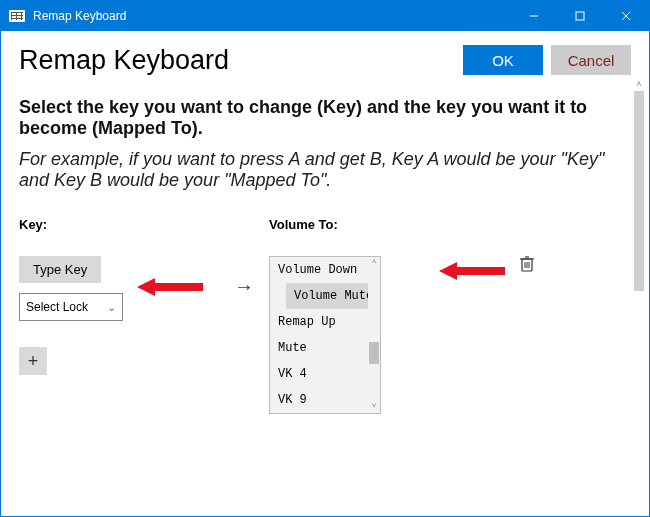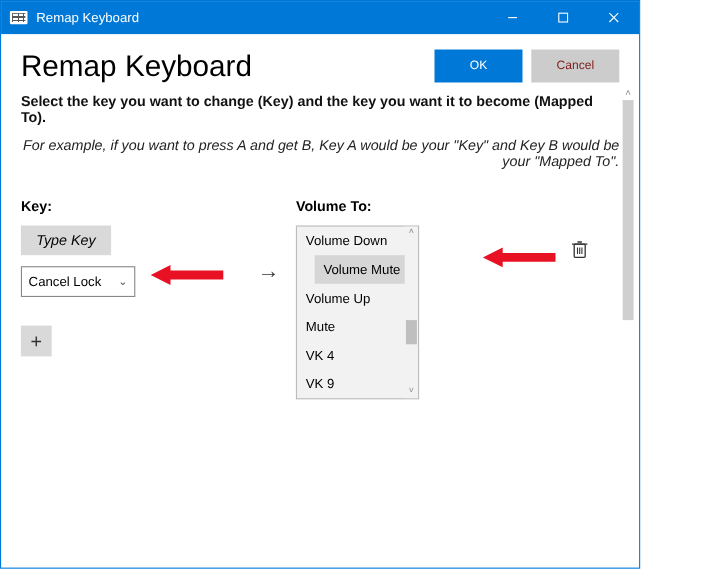--- a/index.html
+++ b/index.html
@@ -1,43 +1,43 @@
 <!DOCTYPE html>
 <html><head>
 <meta charset="utf-8">
 <style>
   * { box-sizing: border-box; margin: 0; padding: 0; }
   body { font-family: "Segoe UI", Arial, sans-serif; background: #fff; }
-  .window { width: 582px; height: 517px; border: 1px solid #0078d7; background: #fff; position: relative; }
+  .window { width: 650px; height: 517px; border: 1px solid #0078d7; background: #fff; position: relative; }
   .titlebar { height: 30px; background: #0078d7; display: flex; align-items: center; color: #fff; font-size: 12px; }
   .titlebar .app-icon { width: 16px; height: 12px; margin: 0 8px; background: #fff; border-radius: 1px; position: relative; }
   .titlebar .app-icon::after { content:""; position:absolute; left:2px; top:2px; right:2px; bottom:2px; background: repeating-linear-gradient(to bottom, #555 0 1px, transparent 1px 3px), repeating-linear-gradient(to right, #555 0 1px, transparent 1px 5px); }
   .titlebar .title { flex: 1; }
   .titlebar .ctl { width: 46px; height: 30px; display: flex; align-items: center; justify-content: center; }
   .titlebar .ctl svg { stroke: #fff; stroke-width: 1; fill: none; }
   .client { position: absolute; top: 30px; left: 0; right: 0; bottom: 0; padding: 14px 18px 18px 18px; }
   .header-row { display: flex; align-items: flex-start; }
   .page-title { font-size: 27px; font-weight: 400; color: #000; flex: 1; }
-  .btn { height: 30px; min-width: 80px; margin-left: 8px; font-size: 11px; border: none; cursor: pointer; }
+  .btn { height: 30px; min-width: 80px; margin-left: 8px; font-size: 15px; border: none; cursor: pointer; }
   .btn-primary { background: #0078d7; color: #fff; }
   .btn-secondary { background: #ccc; color: #7f1d1d; }
-  .instructions { margin-top: 8px; font-size: 13px; color: #111; }
+  .instructions { margin-top: 21px; font-size: 18px; color: #111; }
   .instructions .bold { font-weight: 700; }
-  .instructions .example { font-style: italic; margin-top: 10px; color: #222; text-align: right; }
+  .instructions .example { font-style: italic; margin-top: 10px; color: #222; }
   .columns { display: flex; margin-top: 26px; position: relative; }
   .col-key { width: 200px; }
   .col-arrow { width: 50px; display: flex; justify-content: center; padding-top: 56px; font-size: 20px; color: #333; }
   .col-map { flex: 1; }
-  .col-label { font-weight: 700; font-size: 13px; margin-bottom: 10px; }
-  .typekey-btn { background: #d9d9d9; border: none; font-size: 13px; padding: 6px 14px; cursor: pointer; margin-bottom: 10px; font-style: italic; }
+  .col-label { font-weight: 700; font-size: 13px; margin-bottom: 24px; }
+  .typekey-btn { background: #d9d9d9; border: none; font-size: 13px; padding: 6px 14px; cursor: pointer; margin-bottom: 10px; }
   .dropdown { border: 1px solid #888; background: #fff; width: 104px; height: 28px; display: flex; align-items: center; padding: 0 6px; font-size: 12px; justify-content: space-between; cursor: pointer; }
   .dropdown .chev { font-size: 10px; color: #555; }
   .add-btn { width: 28px; height: 28px; background: #d9d9d9; border: none; font-size: 18px; color: #333; margin-top: 26px; cursor: pointer; display: flex; align-items: center; justify-content: center; }
   .listbox { width: 112px; border: 0.5px solid #bbb; background: #f2f2f2; font-size: 12px; position: relative; }
-  .listbox .item { padding: 6px 8px; white-space: nowrap; overflow: hidden; cursor: pointer; }
+  .listbox .item { padding: 6px 8px; white-space: nowrap; overflow: hidden; cursor: pointer; font-family: Liberation Mono, monospace; }
   .listbox .item.selected { background: #d6d6d6; margin-left: 16px; }
   .list-scroll { position: absolute; right: 0; top: 0; bottom: 0; width: 12px; display: flex; flex-direction: column; background: #f2f2f2; }
   .list-scroll .arr { height: 12px; font-size: 8px; color: #888; text-align: center; }
   .list-scroll .track { flex: 1; position: relative; }
   .list-scroll .thumb { position: absolute; left: 1px; right: 1px; top: 55%; height: 22px; background: #bfbfbf; }
   .trash { position: absolute; left: 500px; top: 38px; width: 16px; height: 18px; cursor: pointer; }
   .red-arrow { position: absolute; pointer-events: none; }
   .red-arrow svg { display: block; }
   .page-scroll { position: absolute; right: 3px; top: 78px; bottom: 18px; width: 14px; }
   .page-scroll .arr { font-size: 9px; color: #888; text-align: center; }
@@ -80,37 +80,37 @@
       <div class="bold">Select the key you want to change (Key) and the key you want it to become (Mapped To).</div>
       <div class="example">For example, if you want to press A and get B, Key A would be your "Key" and Key B would be your "Mapped To".</div>
     </div>
 
     <div class="columns">
 
       <div class="col-key">
         <div class="col-label">Key:</div>
         <button class="typekey-btn">Type Key</button>
         <div class="dropdown">
-          <span>Cancel Lock</span>
+          <span>Select Lock</span>
           <span class="chev">⌄</span>
         </div>
         <button class="add-btn">+</button>
       </div>
 
       <div class="col-arrow">
         <span>→</span>
       </div>
 
       <div class="col-map">
         <div class="col-label">Volume To:</div>
         <div class="listbox">
           <div id="listbox-items">
               <div class="item">Volume Down</div>
               <div class="item selected">Volume Mute</div>
-              <div class="item">Volume Up</div>
+              <div class="item">Remap Up</div>
               <div class="item">Mute</div>
               <div class="item">VK 4</div>
               <div class="item">VK 9</div>
             </div>
           <div class="list-scroll">
             <div class="arr">˄</div>
             <div class="track">
                 <div class="thumb"></div>
               </div>
             <div class="arr">˅</div>

